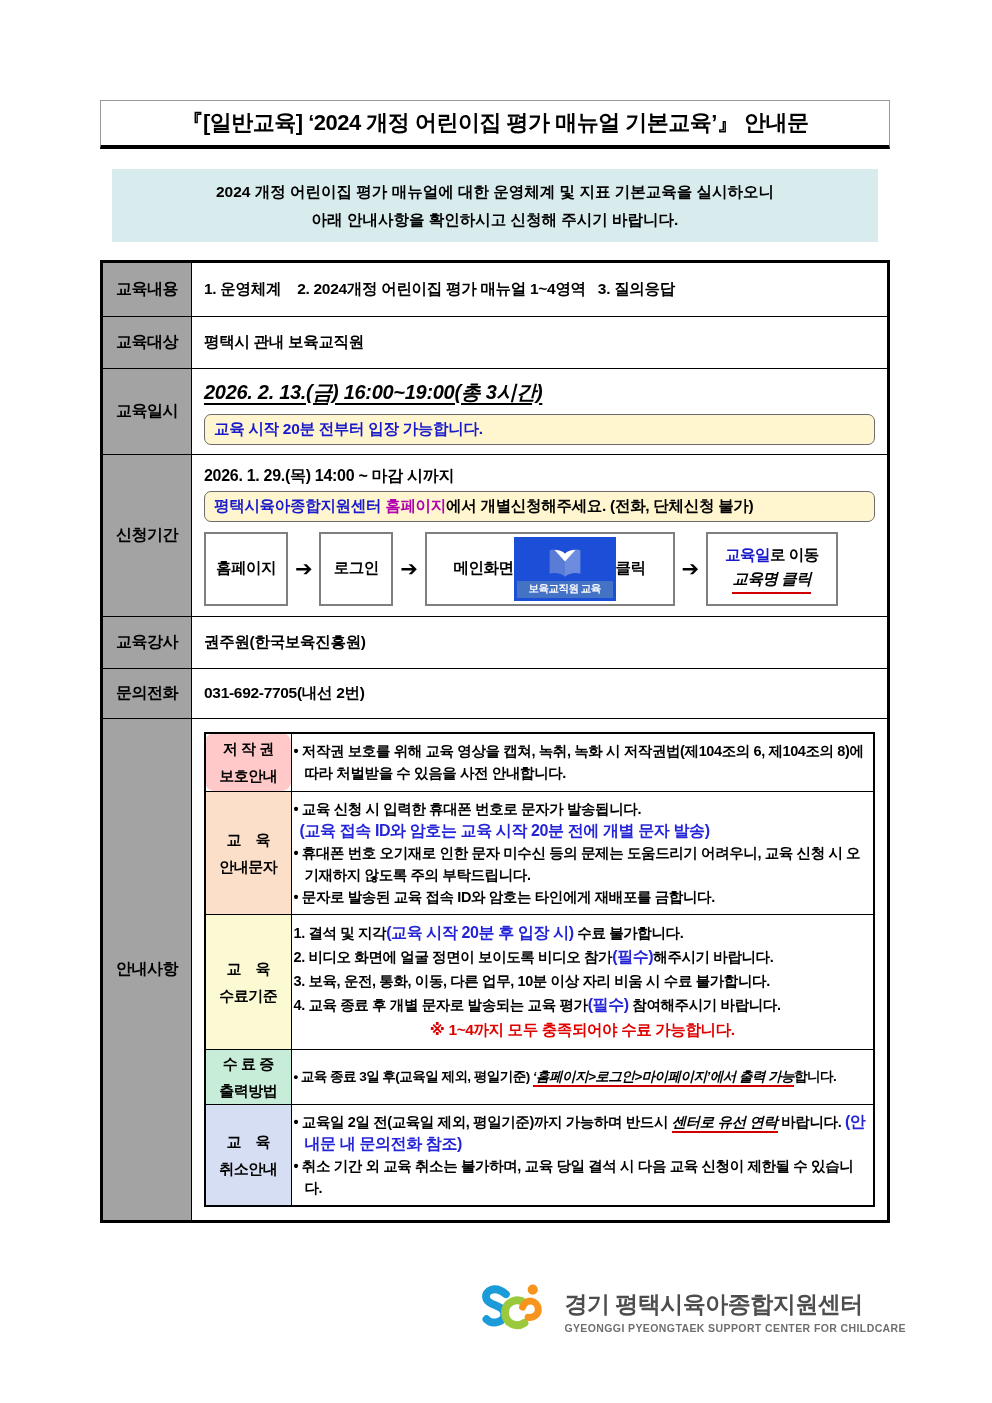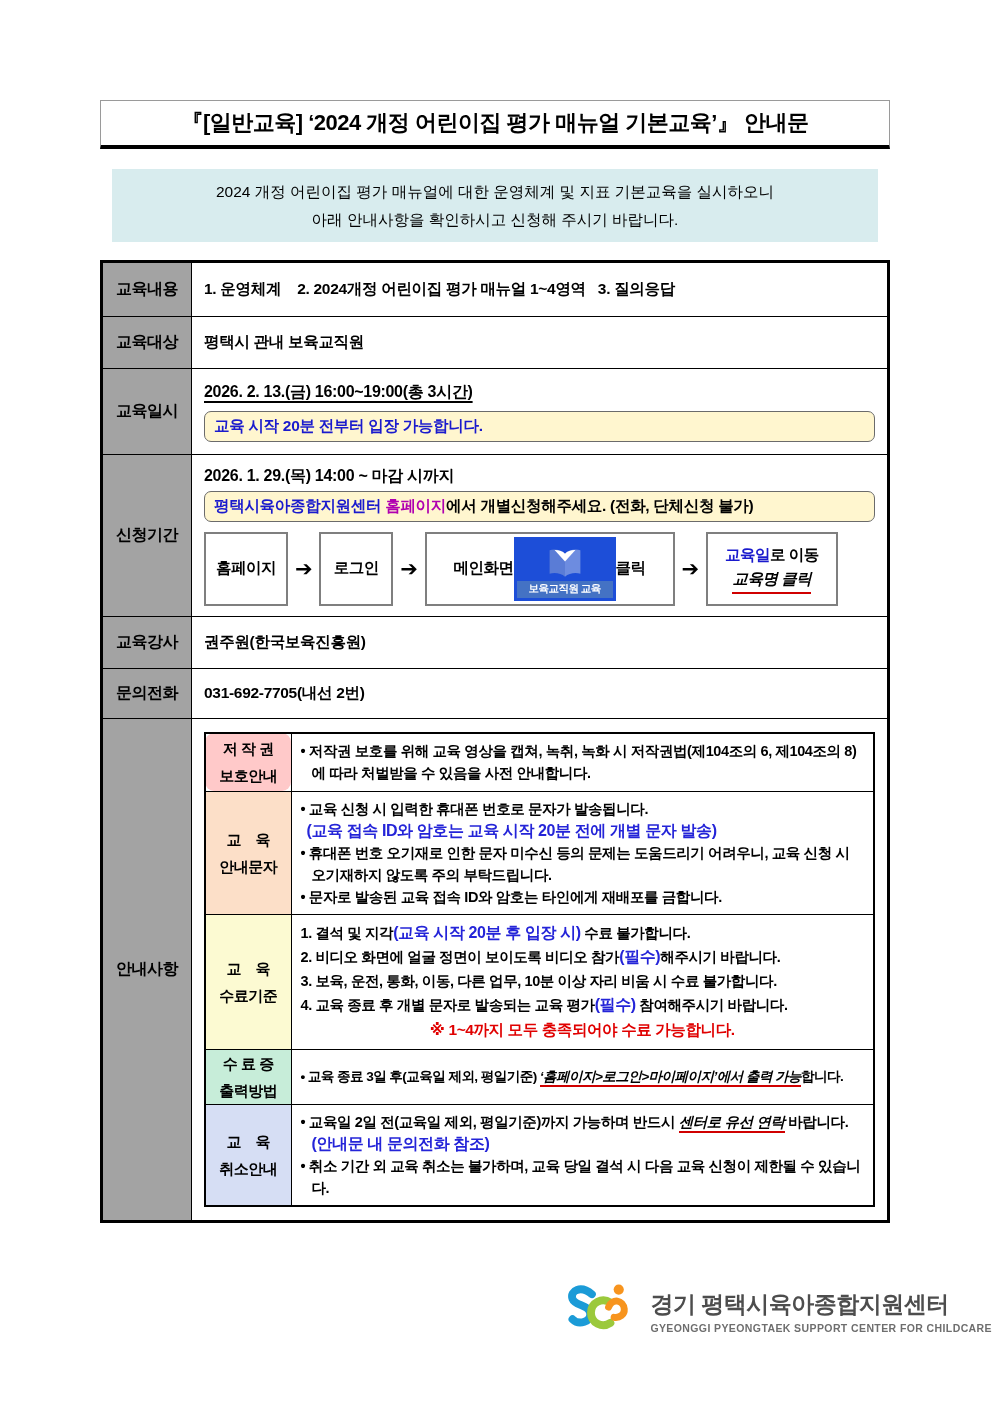--- a/index.html
+++ b/index.html
@@ -21,36 +21,36 @@
     font-size:22px; font-weight:800; letter-spacing:-0.5px;
     background:#fff;
   }
 
   
   .intro-box{
     margin:20px 12px 18px 12px;
     background:#d8ecee;
     padding:9px 0 8px 0;
     text-align:center;
-    font-size:15.5px; font-weight:400; line-height:28px;
+    font-size:15.5px; font-weight:700; line-height:28px;
   }
 
   
   table.main{
     border-collapse:collapse; width:790px; table-layout:fixed;
     border:3px solid #000;
   }
   table.main > tbody > tr > td{ border:1.5px solid #000; }
   td.lbl{
     width:90px; background:#a3a3a3; text-align:center;
     font-weight:800; font-size:16px; letter-spacing:-0.5px;
   }
   td.val{ padding:6px 12px; font-size:15.5px; font-weight:700; letter-spacing:-0.3px; }
 
-  .u-bold{ font-weight:800; text-decoration:underline; text-decoration-thickness:2px; text-underline-offset:4px; font-size:16px; }
+  .u-bold{ font-weight:800; text-decoration:underline; text-decoration-thickness:2px; text-underline-offset:4px; font-size:20px;font-style:italic; }
 
   .note-yellow{
     display:block; margin-top:8px;
     background:#fff6cf; border:1.5px solid #6b6b6b; border-radius:7px;
     padding:4px 9px; font-size:15.5px; font-weight:800;
   }
   .blue{ color:#1a1acd; }
   .magenta{ color:#b000b0; }
   .red-note{ color:#e00000; font-weight:800; }
 
@@ -86,32 +86,33 @@
   table.info td{ border:1.5px solid #000; }
   td.ilbl{
     width:86px; text-align:center; font-weight:800; font-size:15px;
     line-height:27px; letter-spacing:-0.5px;
   }
   .bg-pink{ background:#ffc9c9;border-radius:9px; }
   .bg-peach{ background:#fcdfc8; }
   .bg-yellow{ background:#fcfad2; }
   .bg-mint{ background:#c7edd9; }
   .bg-lav{ background:#d6def4; }
-  td.ival{ padding:6px 9px; font-size:14.5px; font-weight:600; line-height:22px; letter-spacing:-0.4px; }
+  td.ival{ padding:6px 2px; font-size:14.5px; font-weight:600; line-height:22px; letter-spacing:-0.4px; }
   .hang{ padding-left:11px; text-indent:-11px; }
   .small-blue{ color:#2424d8; font-size:16px; font-weight:700; }
   .b{ font-weight:800; }
   .comp-ln{ line-height:24px; }
   .comp-note{ text-align:center; font-size:15.5px; line-height:26px; }
   .cert-ln{ font-size:13.6px; letter-spacing:-0.6px; }
 
   
   .footer{
     position:absolute; left:0; top:1278px; width:100%;
     display:flex; align-items:center; justify-content:flex-end;
+    padding-right:86px;
   }
   .footer .mark{ margin-right:10px; }
   .org-kr{ font-size:23px; font-weight:700; color:#4d4d4d; letter-spacing:-0.5px; }
   .org-en{ font-size:10.5px; font-weight:700; color:#6e6e6e; letter-spacing:0.4px; margin-top:2px; }
 </style>
 </head>
 <body>
 
 <div class="doc">
 

